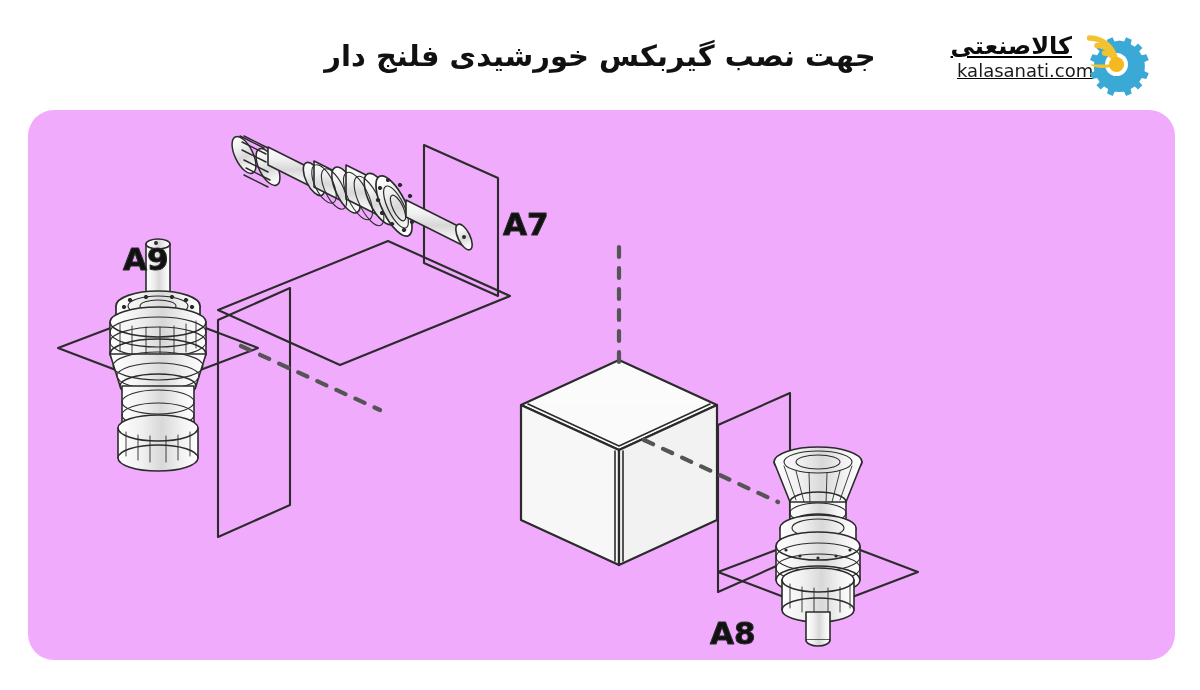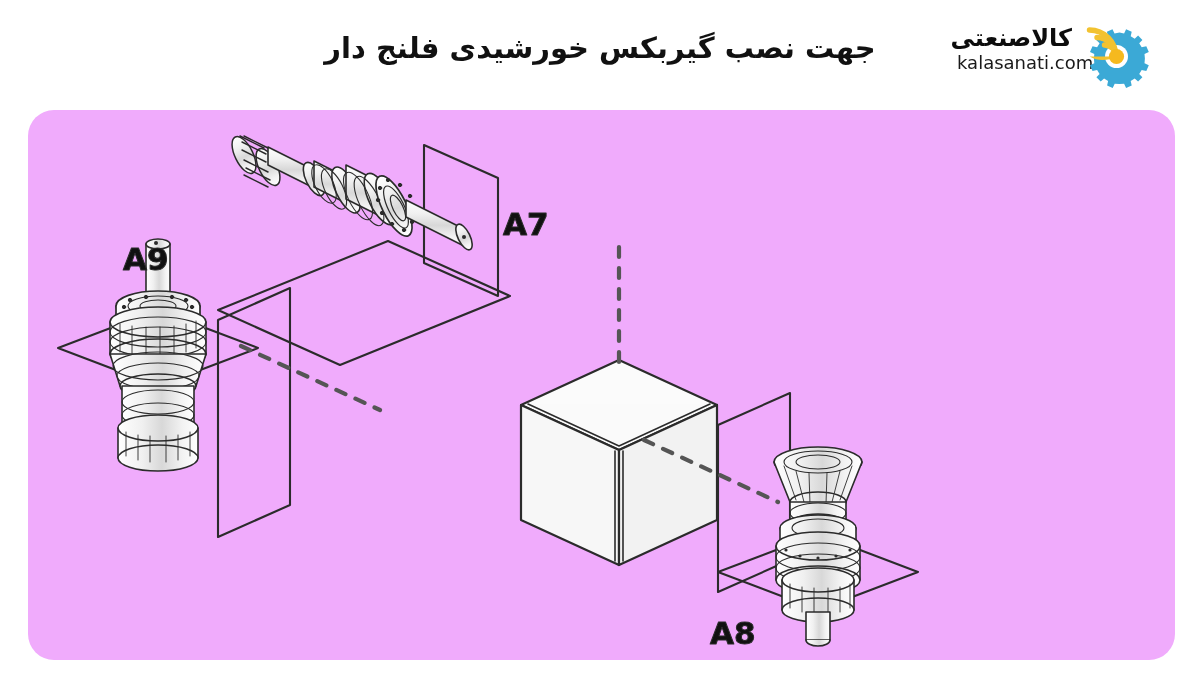--- a/index.html
+++ b/index.html
@@ -11,21 +11,21 @@
     width: 1200px;
     height: 690px;
     position: relative;
     overflow: hidden;
     font-family: "DejaVu Sans", "Liberation Sans", sans-serif;
   }
 
   
   .header {
     position: absolute;
-    top: 0; left: 0;
+    top: 8px; left: 0;
     width: 1164px;
     height: 100px;
   }
   .page-title {
     position: absolute;
     left: 0;
     top: 26px;
     width: 1200px;
     text-align: center;
     font-size: 29px;
@@ -46,20 +46,21 @@
     height: 76px;
     direction: ltr;
   }
   .logo-text-wrap {
     position: absolute;
     right: 82px;
     top: 10px;
     width: 115px;
     text-align: right;
     direction: rtl;
+    text-decoration: underline;
   }
   .logo-fa {
     font-size: 24px;
     font-weight: 700;
     color: #0d0d0d;
     line-height: 28px;
     white-space: nowrap;
   }
   .logo-en {
     font-size: 18px;

